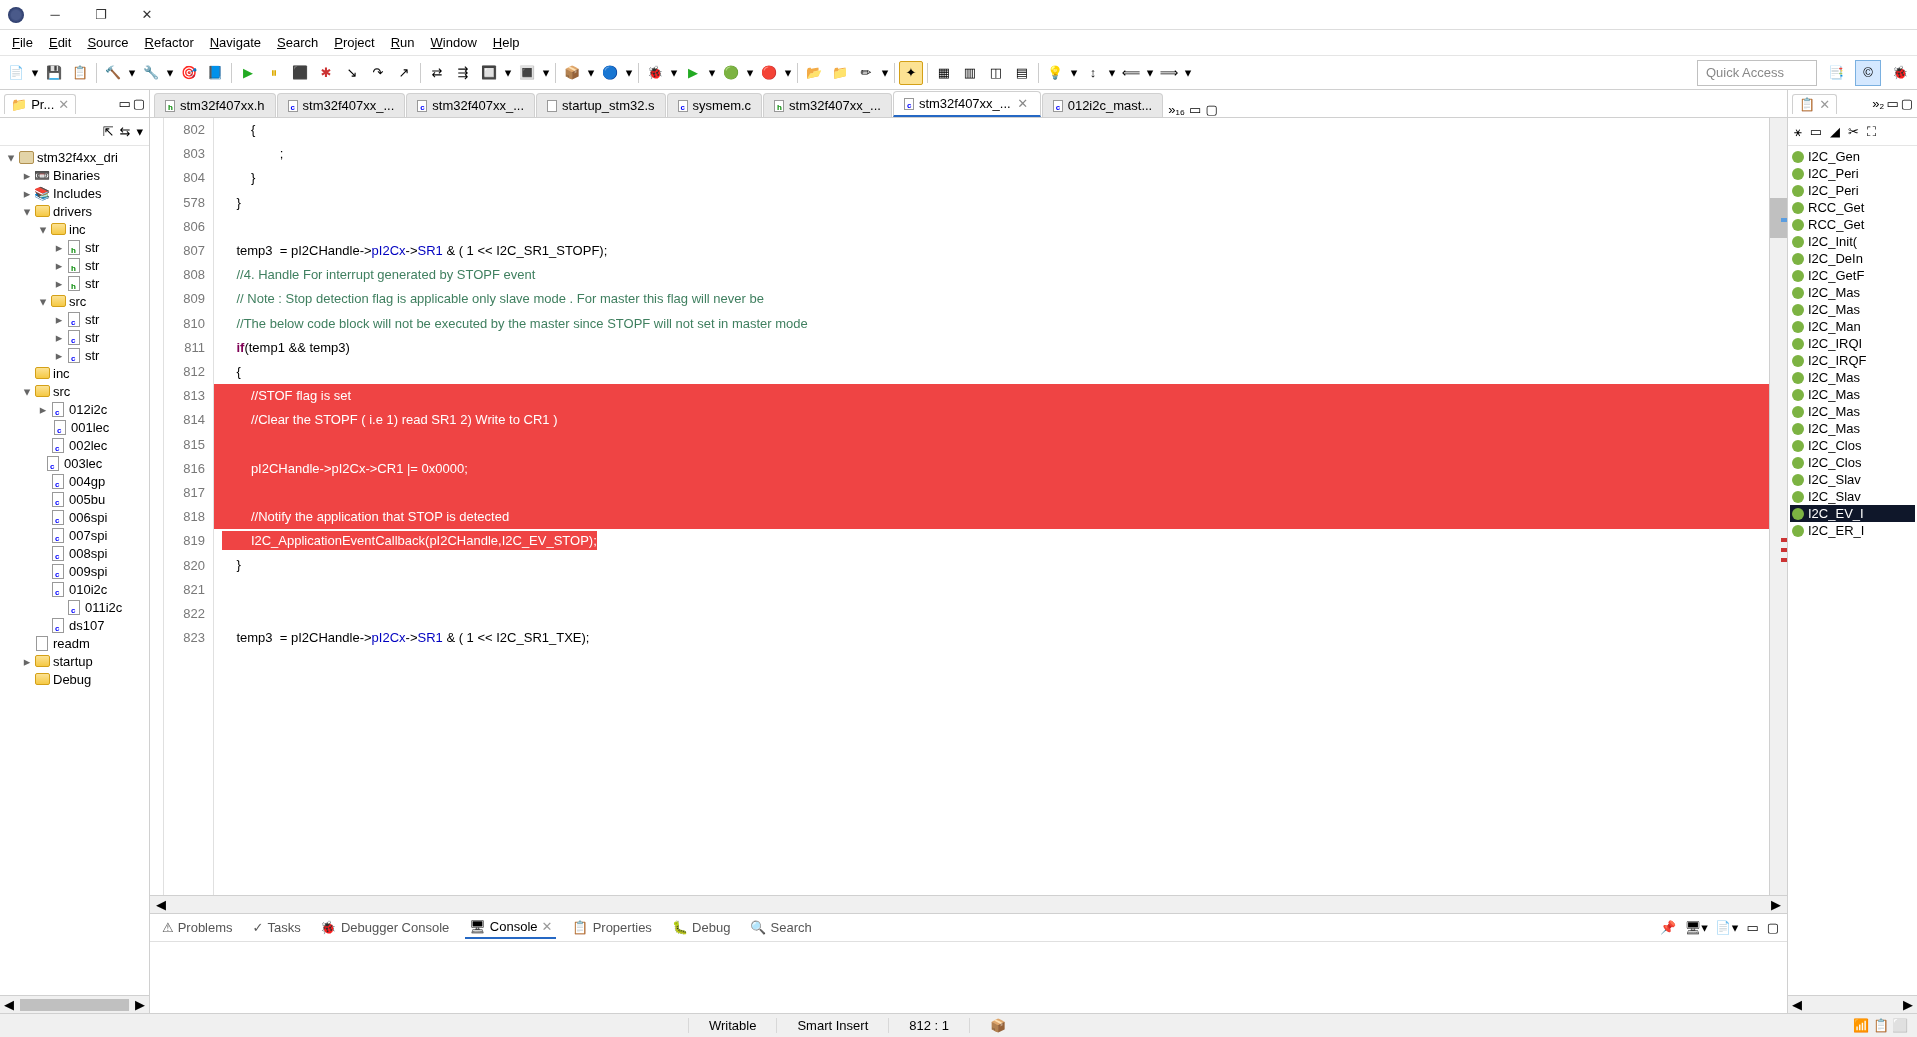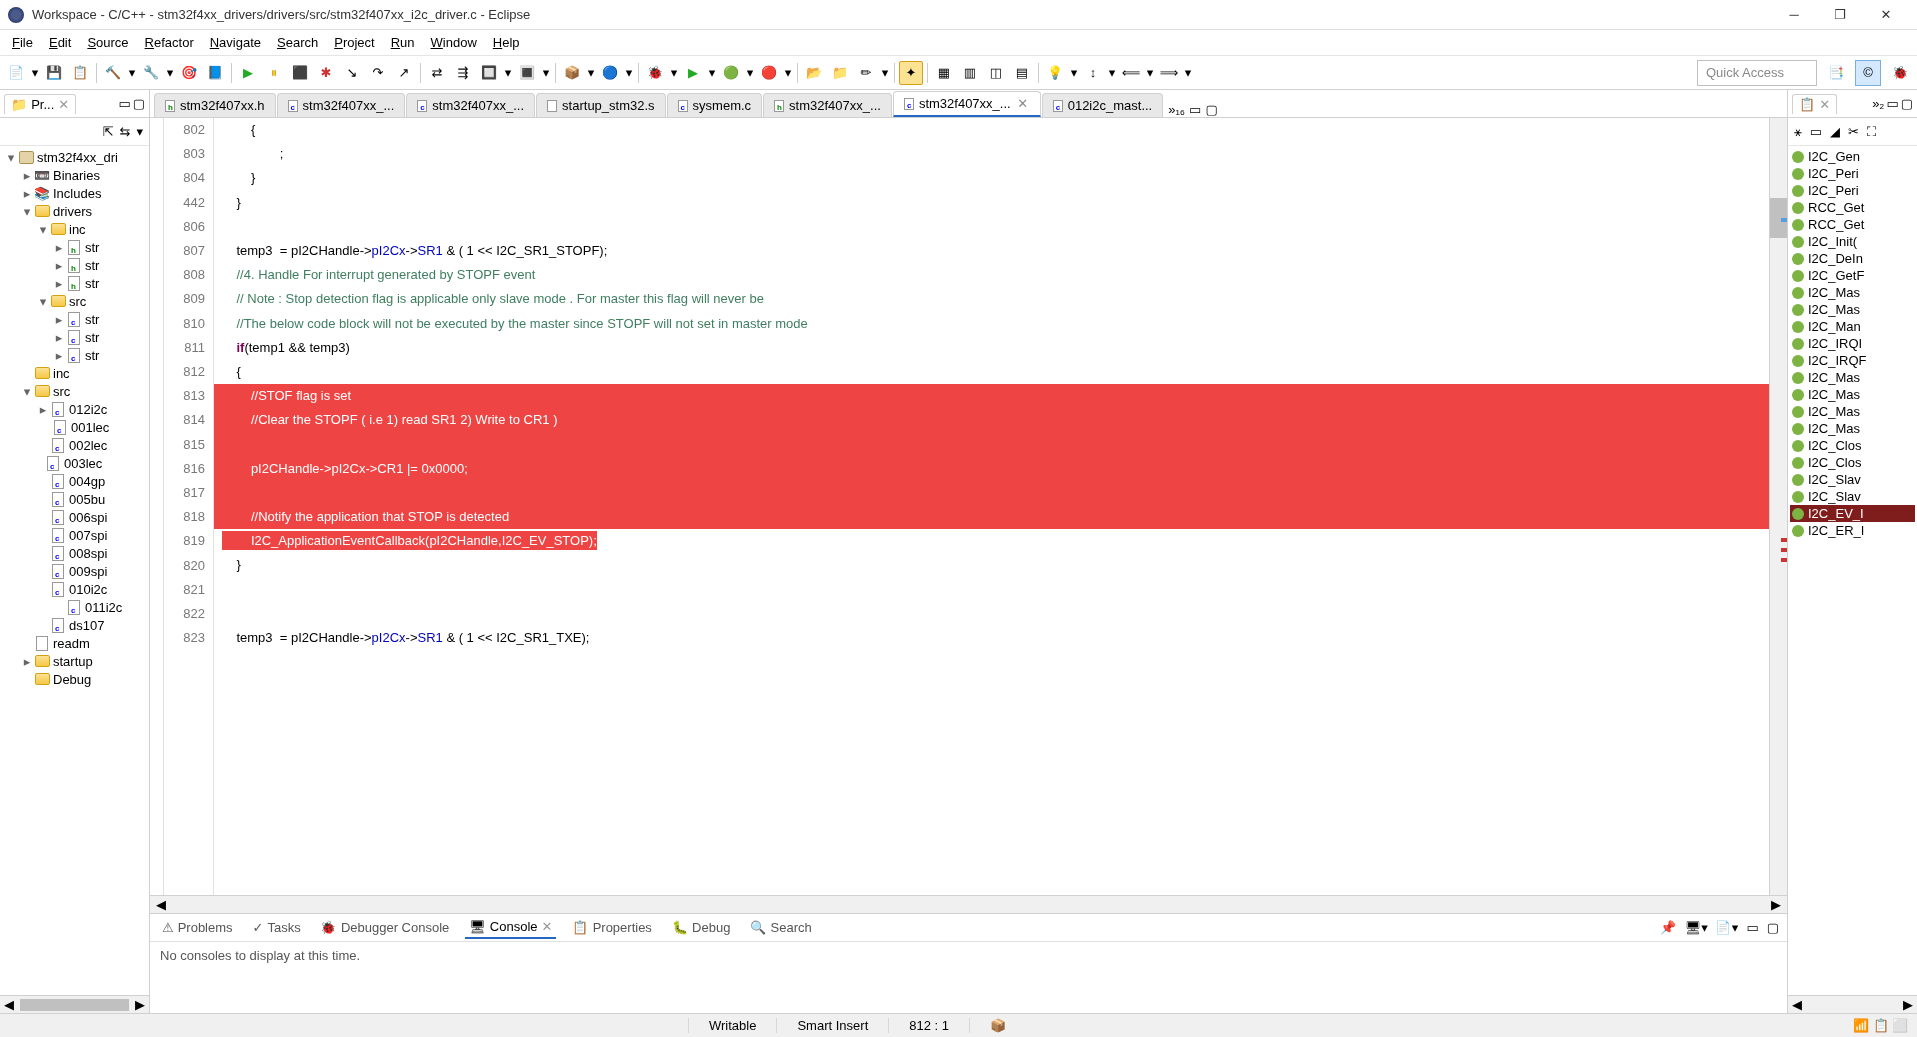--- a/index.html
+++ b/index.html
@@ -46,37 +46,36 @@
 .cm { color:#3f7f5f; }
 .sel { background:#ef4444; color:#fff; }
 .sel .cm { color:#fff; }
 .vscroll { width:18px; background:#f0f0f0; border-left:1px solid #d0d0d0; position:relative; }
 .vthumb { position:absolute; width:100%; height:40px; top:80px; background:#c0c0c0; }
 .ov-mark { position:absolute; right:0; width:6px; height:4px; }
 .hscroll { height:18px; background:#f0f0f0; border-top:1px solid #d0d0d0; display:flex; align-items:center; }
 .right-panel { width:130px; background:#fff; border-left:1px solid #d0d0d0; display:flex; flex-direction:column; }
 .outline-list { flex:1; overflow:hidden; padding:2px;text-align:right; }
 .outline-item { display:flex; align-items:center; gap:4px; padding:1px 2px; font-size:13px; white-space:nowrap; cursor:pointer; }
-.outline-item.sel { background:#7f1d1d; }
+.outline-item.sel { background:#0f172a; }
 .oico { width:12px; height:12px; border-radius:50%; background:#7cb342; flex-shrink:0; }
 .bottom-panel { height:100px; border-top:1px solid #d0d0d0; background:#fff; display:flex; flex-direction:column; }
 .btabs { height:28px; display:flex; align-items:center; border-bottom:1px solid #e0e0e0; padding:0 8px; gap:12px; }
 .btab { display:flex; align-items:center; gap:4px; padding:3px 4px; color:#555; cursor:pointer; }
 .btab.active { border-bottom:2px solid #2568c4; color:#000; }
 .bcontent { flex:1; padding:6px 10px; color:#555; }
 .statusbar { height:24px; background:#f0f0f0; border-top:1px solid #d0d0d0; display:flex; align-items:center; padding:0 8px; font-size:12px; }
 .status-cell { padding:0 20px; border-left:1px solid #d8d8d8; }
 .small-ico { display:inline-block; }
 </style>
 </head>
 <body>
 
 <div class="titlebar">
   <div class="titlebar-icon"></div>
-  <div class="titlebar-text">Workspace - C/C++ - stm32f4xx_drivers/drivers/src/stm32f407xx_i2c_driver.c - Eclipse</div>
   <div class="win-btn">─</div>
   <div class="win-btn">❐</div>
   <div class="win-btn">✕</div>
 </div>
 
 <div class="menubar" id="menubar">
     <div class="menu-item"><u>F</u>ile</div>
     <div class="menu-item"><u>E</u>dit</div>
     <div class="menu-item"><u>S</u>ource</div>
     <div class="menu-item"><u>R</u>efactor</div>
@@ -440,21 +439,21 @@
           <span>▭</span> 
           <span>▢</span>
         </div>
       </div>
     <div class="code-area">
       <div class="marker-bar"></div>
       <div class="gutter" id="gutter">
           <div>802</div>
           <div>803</div>
           <div>804</div>
-          <div>442</div>
+          <div>578</div>
           <div>806</div>
           <div>807</div>
           <div>808</div>
           <div>809</div>
           <div>810</div>
           <div>811</div>
           <div>812</div>
           <div>813</div>
           <div>814</div>
           <div>815</div>
@@ -514,21 +513,20 @@
             <span>Search</span>
           </div>
           <div style="margin-left: auto; display: flex; gap: 8px;">
             <span>📌</span>
             <span>🖥▾</span>
             <span>📄▾</span>
             <span>▭</span>
             <span>▢</span>
           </div>
         </div>
-      <div class="bcontent">No consoles to display at this time.</div>
     </div>
   </div>
 
   <div class="right-panel">
     <div class="panel-tabs">
       <div class="panel-tab">
         <span>📋</span>
         <span style="color:#999">✕</span>
       </div>
       <div class="panel-ctrl">

